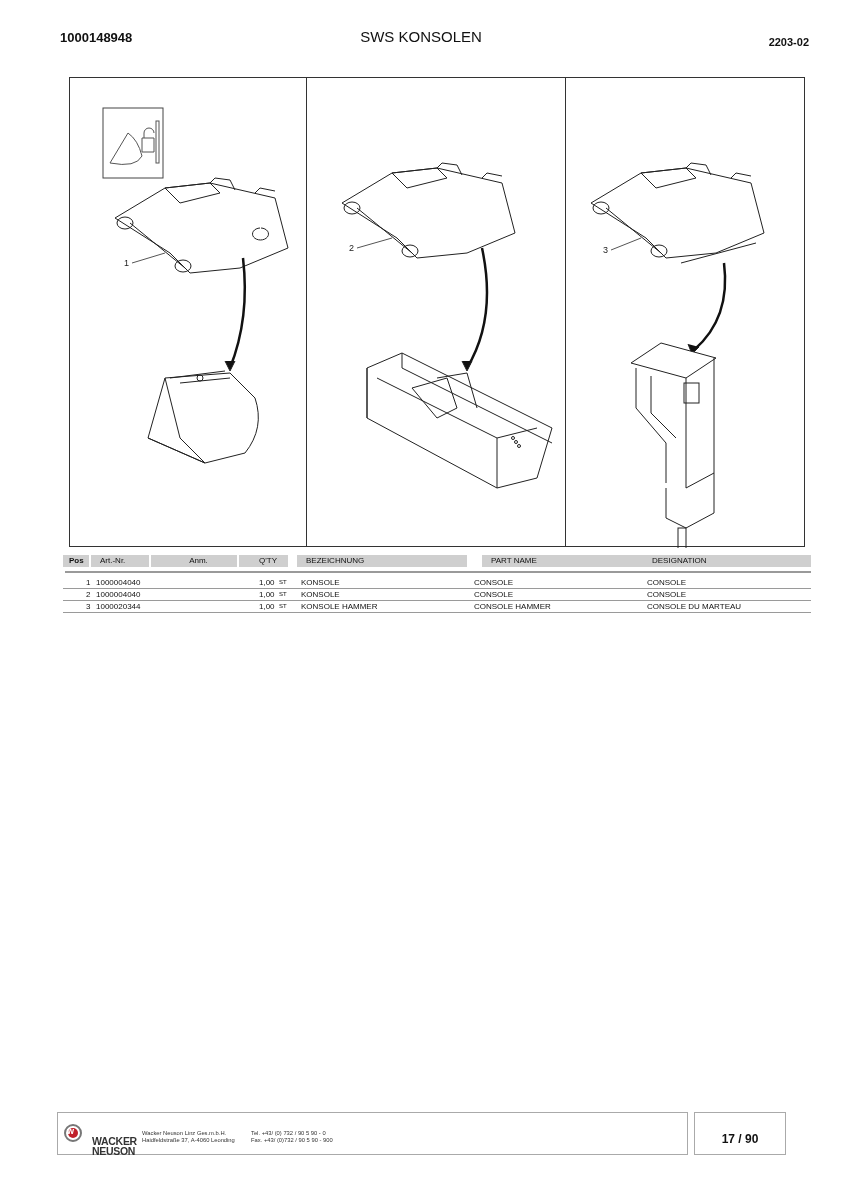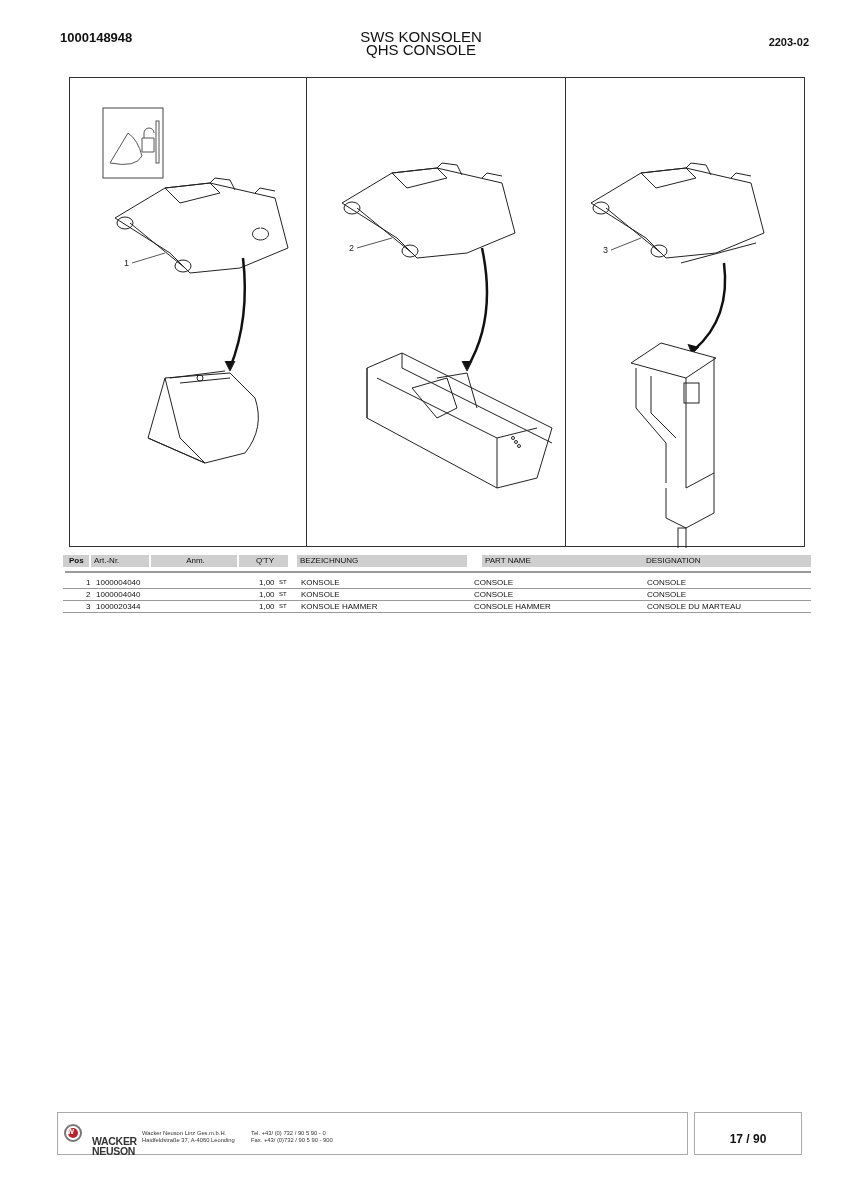--- a/index.html
+++ b/index.html
@@ -5,41 +5,40 @@
   html, body { margin:0; padding:0; background:#fff; }
   body { width:842px; height:1191px; position:relative; font-family:"Liberation Sans", sans-serif; color:#111; overflow:hidden; }
   .doc-number { position:absolute; left:60px; top:30px; font-size:13px; font-weight:bold; }
   .doc-rev { position:absolute; right:33px; top:36px; font-size:11px; font-weight:bold; }
   .title-block { position:absolute; left:0; width:842px; top:30px; text-align:center; font-size:15px; line-height:13px; }
   .figure-frame { position:absolute; left:69px; top:77px; width:736px; height:470px; border:1px solid #333; box-sizing:border-box; display:flex; }
   .panel { position:relative; height:100%; box-sizing:border-box; }
   .panel + .panel { border-left:1px solid #333; }
   .panel svg { position:absolute; left:0; top:0; }
   .parts-header { position:absolute; left:63px; top:555px; width:807px; height:12px; font-size:8px; }
-  .ph { position:absolute; top:0; height:12px; background:#cfcfcf; line-height:12px; padding-left:3px; box-sizing:border-box; }
+  .ph { position:absolute; top:0; height:12px; background:#cfcfcf; line-height:12px; padding-left:9px; box-sizing:border-box; }
   .header-rule { position:absolute; left:65px; top:571px; width:746px; height:2px; background:#9a9a9a; }
   .parts-table { position:absolute; left:63px; top:577px; width:748px; font-size:8px; }
   .row { position:relative; height:11px; border-bottom:1px solid #9a9a9a; }
   .row span { position:absolute; top:1px; white-space:nowrap; }
   .unit { font-size:6px; }
   .footer-box { position:absolute; left:57px; top:1112px; width:631px; height:43px; border:1px solid #aaa; box-sizing:border-box; }
-  .page-box { position:absolute; left:694px; top:1112px; width:108px; height:43px; border:1px solid #aaa; box-sizing:border-box; text-align:center; line-height:52px; font-size:12px; font-weight:bold; }
+  .page-box { position:absolute; left:694px; top:1112px; width:92px; height:43px; border:1px solid #aaa; box-sizing:border-box; text-align:center; line-height:52px; font-size:12px; font-weight:bold; }
   .logo-circle { position:absolute; left:6px; top:11px; width:18px; height:18px; border-radius:50%; border:2px solid #777; box-sizing:border-box; background:#fff; }
   .logo-circle::after { content:""; position:absolute; left:2px; top:2px; width:10px; height:10px; border-radius:50%; background:#c0202a; }
   .logo-w { position:absolute; left:9px; top:13px; font-size:9px; font-weight:bold; color:#fff; z-index:2; }
   .brand { position:absolute; left:34px; top:24px; font-size:10.5px; font-weight:900; line-height:9.5px; color:#333; letter-spacing:-0.3px; }
   .addr { position:absolute; top:17px; font-size:5.8px; line-height:7px; color:#333; }
 </style>
 </head>
 <body>
 
 <div class="doc-number">1000148948</div>
 <div class="title-block">
   <div>SWS KONSOLEN</div>
-  <div>QHS CONSOLE</div>
 </div>
 <div class="doc-rev">2203-02</div>
 
 <div class="figure-frame">
 
   <div class="panel" style="width:237px">
     <svg width="237" height="470" viewBox="0 0 237 470" fill="none" stroke="#222" stroke-width="1">
       <g>
         <rect x="33" y="30" width="60" height="70" stroke="#444"></rect>
         <path d="M40 85 L58 55 Q68 62 72 78 Q66 90 40 85 Z" stroke="#555"></path>

